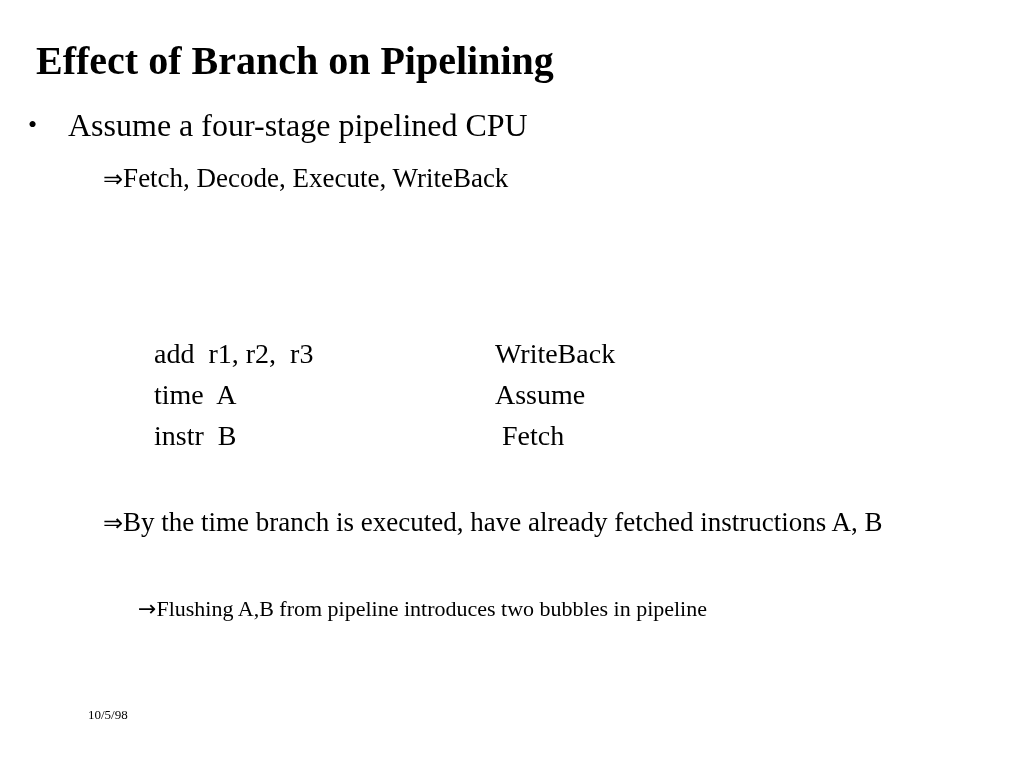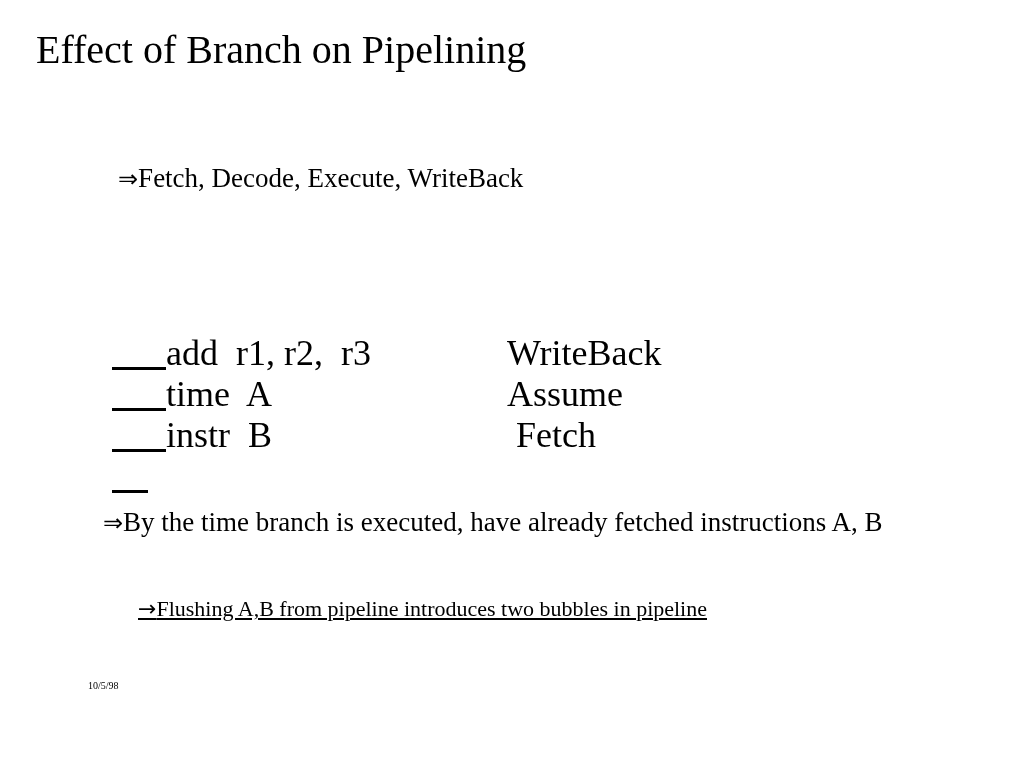--- a/index.html
+++ b/index.html
@@ -20,24 +20,24 @@
   .slide {
     position: absolute;
     inset: 0;
     background: #ffffff;
   }
 
   
   .slide-title {
     position: absolute;
     left: 36px;
-    top: 26px;
+    top: 37px;
     font-size: 40px;
     line-height: 48px;
-    font-weight: normal;
+    font-weight: bold;
     white-space: nowrap;
     letter-spacing: 0px;
   }
 
   
   .l1 {
     position: absolute;
     left: 28px;
     top: 104px;
     font-size: 32px;
@@ -47,39 +47,38 @@
   .l1 .bullet-glyph {
     display: inline-block;
     width: 40px;
     font-size: 26px;
     vertical-align: top;
   }
 
   
   .l2 {
     position: absolute;
-    left: 118px;
+    left: 103px;
     font-size: 27px;
     line-height: 36px;
     white-space: nowrap;
   }
   .l2-a { top: 160px; }
   .l2-b { top: 212px; }
 
   .arrow-d { font-family: "DejaVu Sans", sans-serif; font-size: 24px; }
   .arrow-s { font-family: "DejaVu Sans", sans-serif; font-size: 22px; }
 
   
   .listing {
     position: absolute;
     left: 112px;
     top: 292px;
-    font-size: 36px;
+    font-size: 28px;
     line-height: 41px;
-    text-decoration: underline;
   }
   .listing-row {
     display: block;
     height: 41px;
     white-space: pre;
   }
   .listing-op {
     display: inline-block;
     width: 341px;
     white-space: pre;
@@ -103,40 +102,42 @@
   }
 
   
   .l3 {
     position: absolute;
     left: 138px;
     top: 594px;
     font-size: 22px;
     line-height: 30px;
     white-space: nowrap;
-    text-decoration: underline;
   }
 
   
   .footer-date {
     position: absolute;
     left: 88px;
-    top: 676px;
-    font-size: 10px;
+    top: 705px;
+    font-size: 13px;
     line-height: 20px;
     white-space: nowrap;
   }
 </style>
 </head>
 <body>
 
 <div class="slide">
 
   <div class="slide-title">Effect of Branch on Pipelining</div>
 
+  <div class="l1">
+    <span class="bullet-glyph">•</span><span>Assume a four-stage pipelined CPU</span>
+  </div>
 
   <div class="l2 l2-a">
     <span class="arrow-d">⇒</span><span>Fetch, Decode, Execute, WriteBack</span>
   </div>
 
 
   <div class="listing">
     <div class="listing-row">
       <span class="listing-op">add  r1, r2,  r3</span><span class="listing-stage">WriteBack</span>
     </div>

